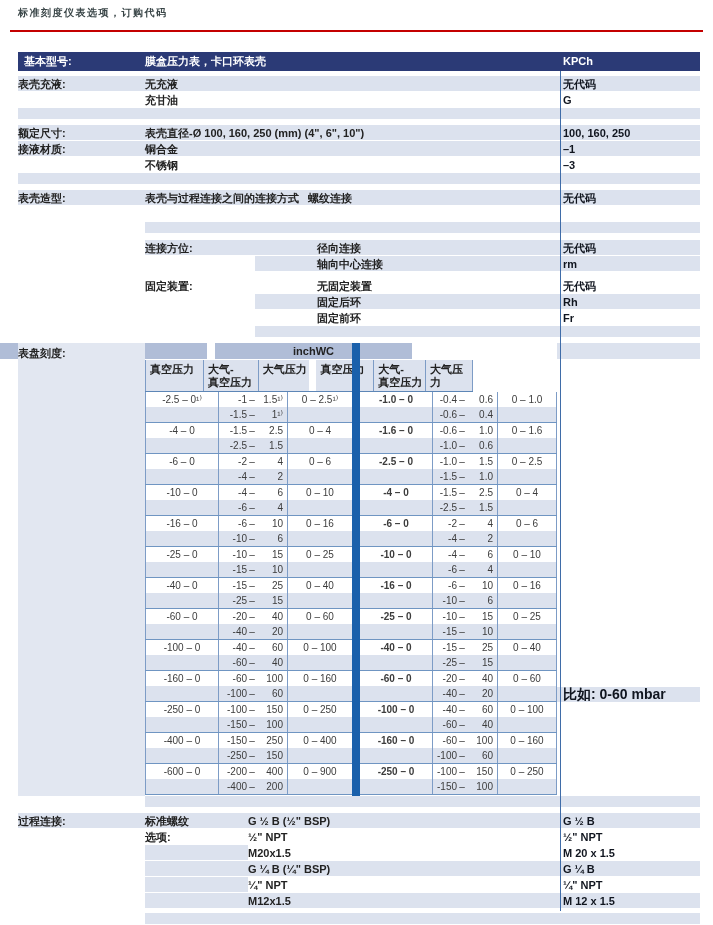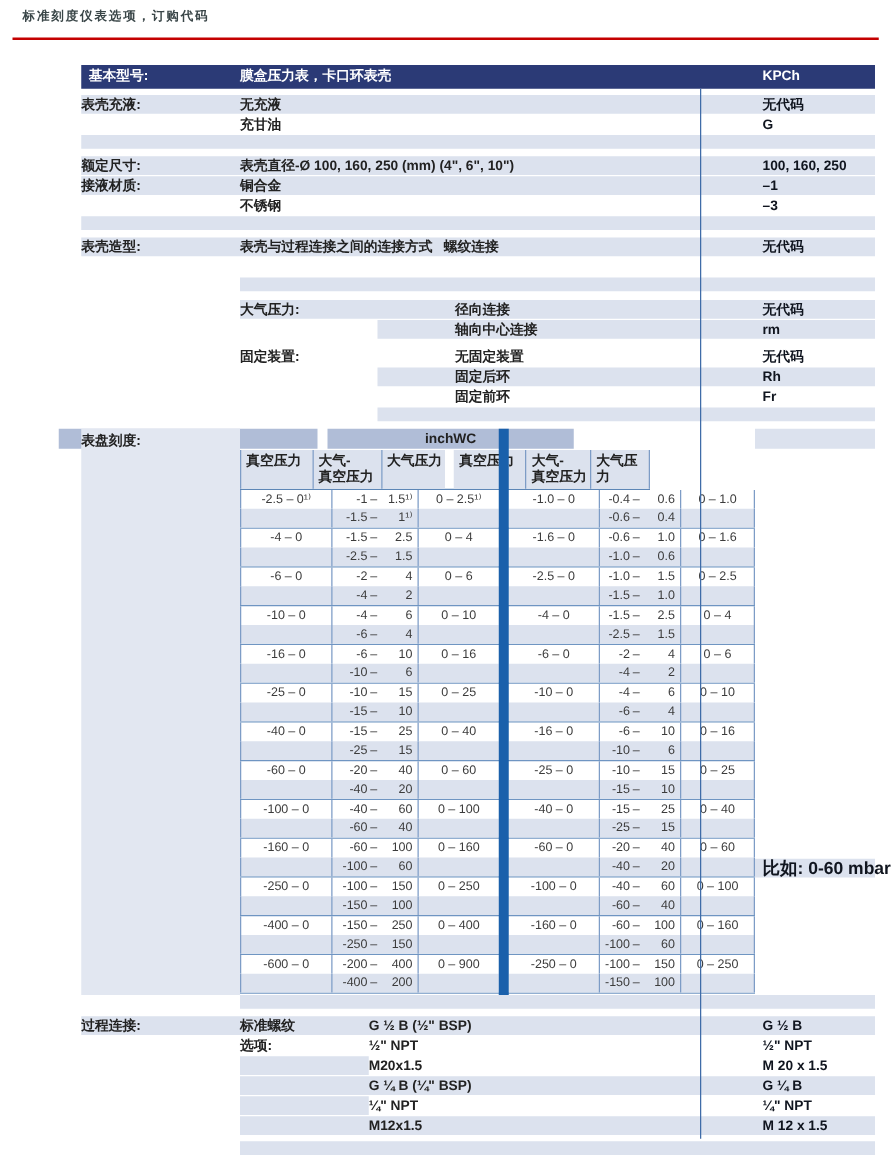--- a/index.html
+++ b/index.html
@@ -1,21 +1,21 @@
 <!DOCTYPE html>
 <html><head>
 <meta charset="utf-8">
 <style>
   html,body{margin:0;padding:0;background:#fff;}
   .page{position:relative;width:713px;height:925px;background:#ffffff;overflow:hidden;
         font-family:"Liberation Sans","DejaVu Sans",sans-serif;color:#222;}
   .title{position:absolute;left:18px;top:6px;font-size:10px;font-weight:bold;color:#3a4648;letter-spacing:1.5px;}
   .redline{position:absolute;left:10px;right:10px;top:30px;height:2px;background:#c40000;}
   .vline{position:absolute;left:560px;top:71px;height:840px;width:1px;background:#3f6ca8;z-index:5;}
-  .content{position:absolute;left:0;right:0;top:52px;padding-left:47px;}
+  .content{position:absolute;left:0;right:0;top:52px;}
   .row{position:relative;}
   .h19{height:19px}.h16{height:16px}.h12{height:12px}
   .g5{height:5px}.g6{height:6px}.g4{height:4px}
   .bg{position:absolute;top:0;bottom:1px;right:13px;background:#dce2ee;}
   .bg-full{left:18px}.bg-desc{left:145px}.bg-sub{left:255px}.bg-sublab{left:145px;right:auto;width:103px}
   .t{position:absolute;top:1px;font-size:11px;line-height:14px;white-space:nowrap;z-index:2;}
   .t-lab{left:18px;font-weight:bold;}
   .t-desc{left:145px;font-weight:bold;}
   .t-desc2{left:308px;font-weight:bold;}
   .t-sub{left:317px;font-weight:bold;}
@@ -45,21 +45,21 @@
   .sh-iav{width:65px;border-left:1px solid #7d9cc6;}
   .sh-ia{width:60px;border-left:1px solid #7d9cc6;border-right:1px solid #7d9cc6;}
   .srows{margin-left:145px;width:412px;}
   .srow{border-bottom:1px solid #6f95c2;}
   .sline{display:flex;height:15px;font-size:10px;line-height:15px;color:#3c3c3c;}
   .sc{box-sizing:border-box;}
   .c-mv{width:73px;text-align:center;border-left:1px solid #7d9cc6;}
   .c-mav{width:69px;display:flex;border-left:1px solid #7d9cc6;}
   .c-ma{width:65px;text-align:center;border-left:1px solid #7d9cc6;}
   .c-gap{width:8px;}
-  .c-iv{width:72px;text-align:center;}
+  .c-iv{width:72px;text-align:center;font-weight:bold;}
   .c-iav{width:65px;display:flex;border-left:1px solid #7d9cc6;}
   .c-ia{width:60px;text-align:center;border-left:1px solid #7d9cc6;border-right:1px solid #7d9cc6;}
   .ln2 .sc{background:#dce2ee;}
   .ln2 .c-gap{background:transparent;}
   .lo{flex:1;text-align:right;}
   .dash{width:10px;text-align:center;}
   .hi{width:26px;text-align:right;padding-right:4px;}
   .divider{position:absolute;left:352px;top:0;width:8px;height:453px;background:#1a60ab;z-index:3;}
   .note{position:absolute;left:557px;right:13px;top:344px;height:15px;background:#dce2ee;z-index:2;}
   .note span{position:absolute;left:6px;top:0;font-size:14px;line-height:15px;font-weight:bold;color:#10151f;white-space:nowrap;}
@@ -126,21 +126,21 @@
       <span class="t t-code">无代码</span>
     </div>
     <div class="row h16"></div>
     <div class="row h12">
         <div class="bg bg-desc"></div>
       </div>
     <div class="row g6"></div>
 
     <div class="row h16">
       <div class="bg bg-desc"></div>
-      <span class="t t-desc">大气压力:</span>
+      <span class="t t-desc">连接方位:</span>
       <span class="t t-sub">径向连接</span>
       <span class="t t-code">无代码</span>
     </div>
     <div class="row h16">
       <div class="bg bg-sub"></div>
       <span class="t t-sub">轴向中心连接</span>
       <span class="t t-code">rm</span>
     </div>
     <div class="row g6"></div>
 

